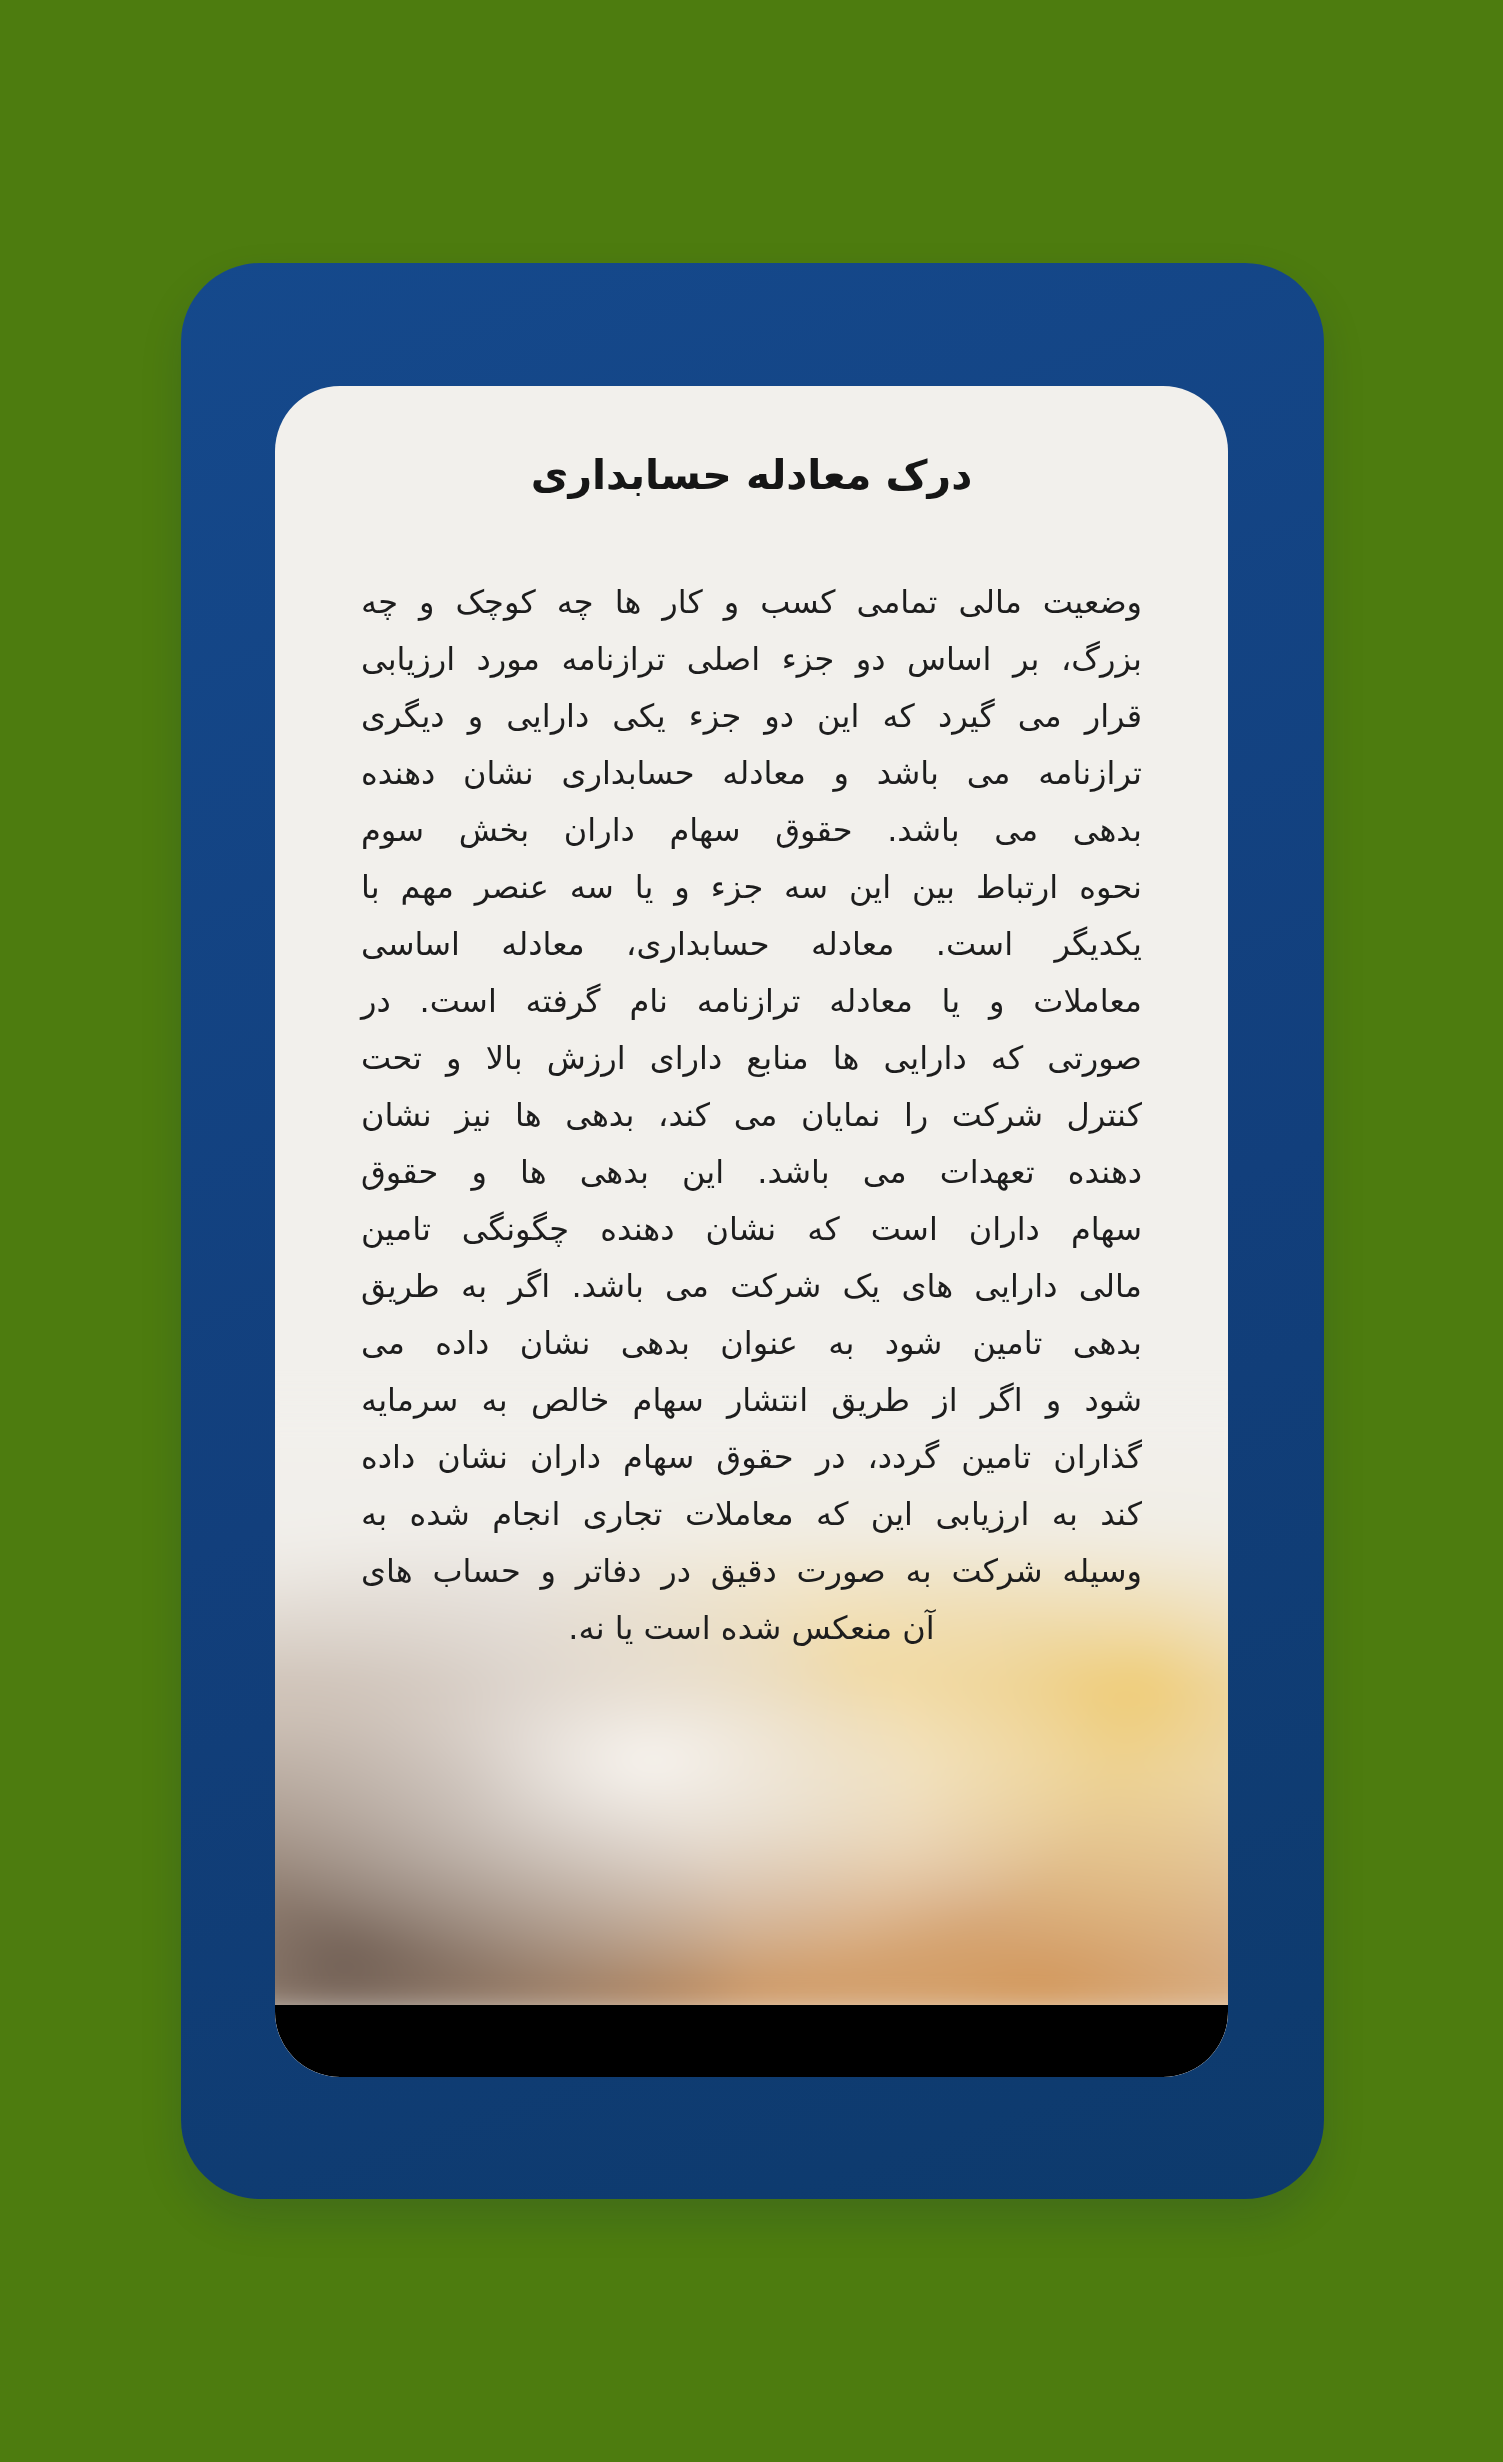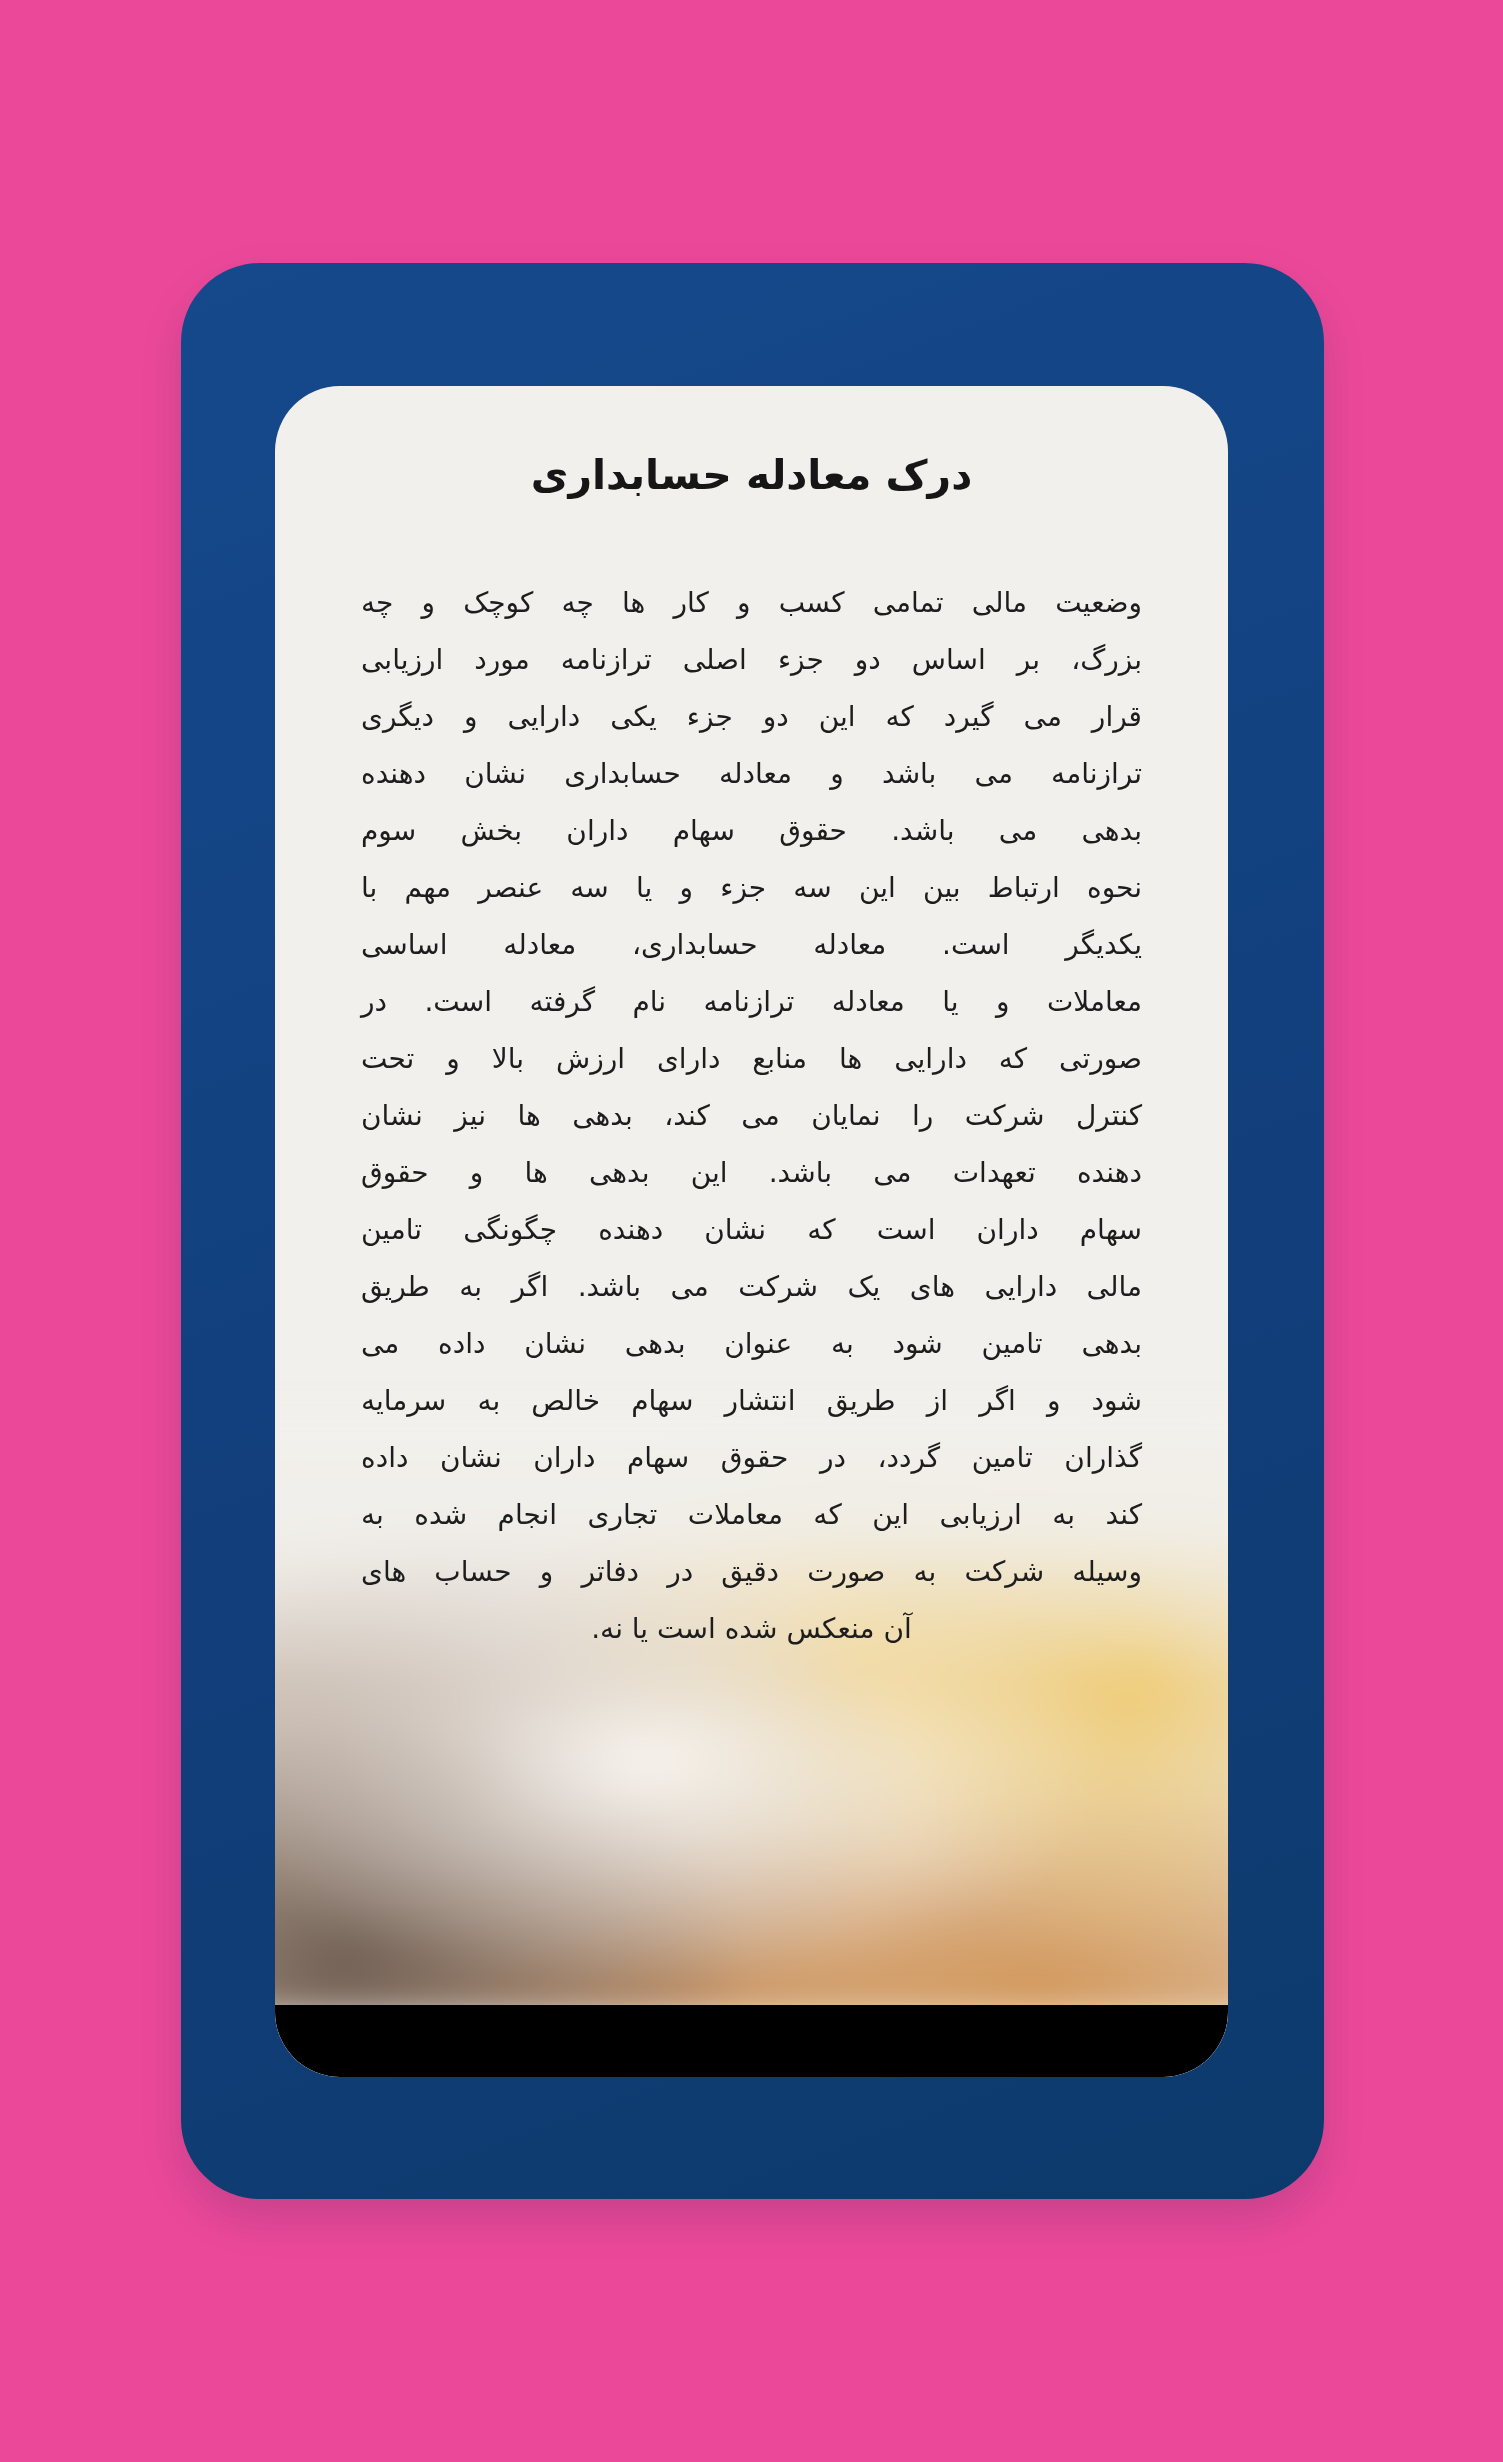--- a/index.html
+++ b/index.html
@@ -1,20 +1,20 @@
 <!DOCTYPE html>
 <html lang="fa" style="font-size:14px"><head>
 <meta charset="utf-8">
 <style>
   html, body { margin: 0; padding: 0; background: #ffffff; }
   #stage {
     position: relative;
     width: 1503px;
     height: 2462px;
-    background: #ec4899;
+    background: #4d7c0f;
     overflow: hidden;
     font-family: "DejaVu Sans", sans-serif;
   }
 
   
   .blue-frame {
     position: absolute;
     left: 181px;
     top: 263px;
     width: 1143px;
@@ -75,21 +75,21 @@
   
   .body-text {
     position: absolute;
     top: 188px;
     right: 86px;
     left: 86px;
     z-index: 2;
     color: #1d1d1d;
   }
   .body-line {
-    font-size: 28px;
+    font-size: 32px;
     line-height: 57px;
     white-space: normal;
     text-align: justify;
     text-align-last: justify;
   }
   .body-line:last-child {
     text-align-last: center;
   }
 
   

